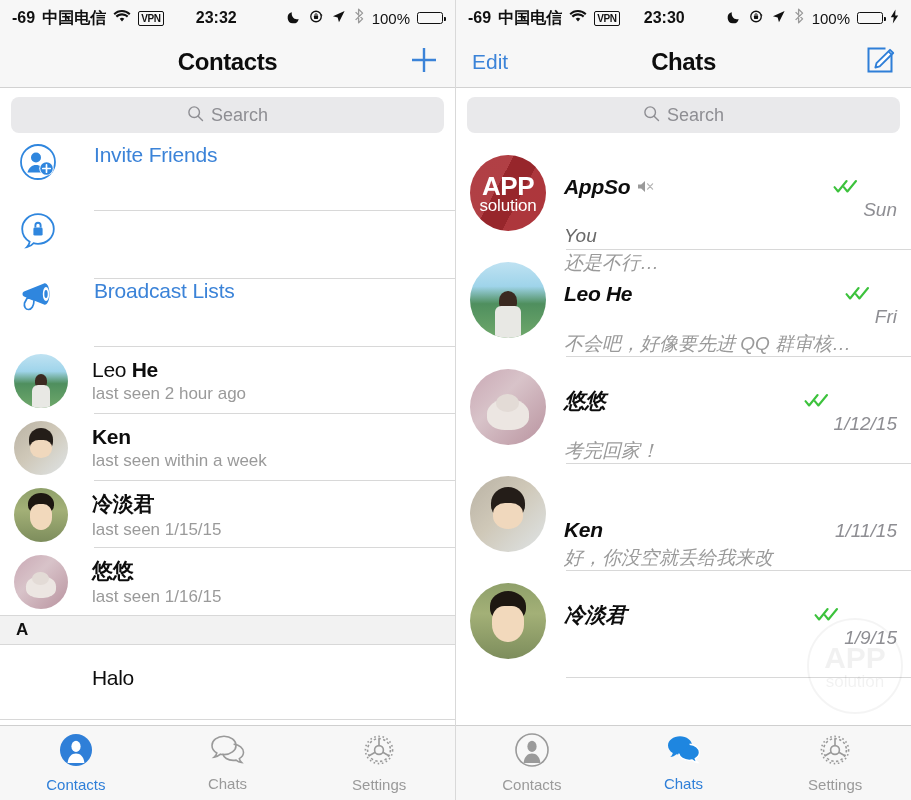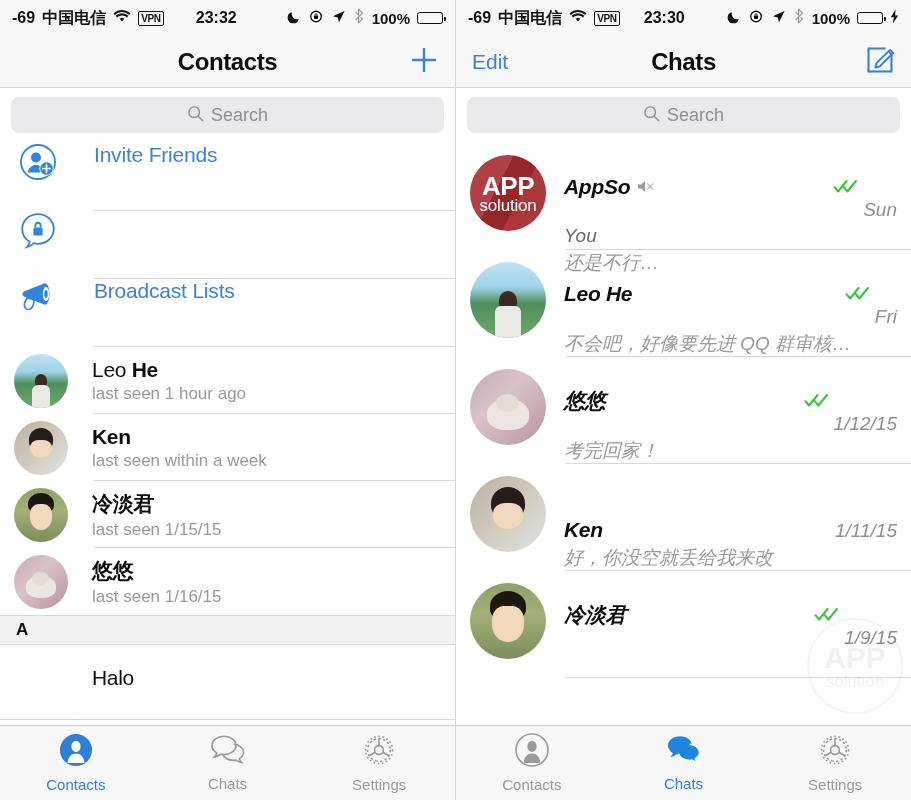--- a/index.html
+++ b/index.html
@@ -32,21 +32,21 @@
   .sb-center { flex: 1; display: flex; justify-content: center; }
   .sb-right { display: flex; align-items: center; gap: 7px; }
   .sb-carrier { font-size: 16px; font-weight: bold; }
   .sb-time { font-size: 16px; font-weight: bold; margin-left: -18px;}
   .vpn-box {
     border: 1.5px solid #111; border-radius: 2px;
     font-size: 10px; font-weight: bold;
     padding: 0px 2px; line-height: 13px;
     letter-spacing: -0.3px;
   }
-  .battpct { font-size: 15px; font-weight: bold; }
+  .battpct { font-size: 15px; font-weight: normal; }
   .batt {
     width: 26px; height: 12px;
     border: 1.5px solid #111; border-radius: 2.5px;
     position: relative; padding: 1px;
   }
   .batt::after {
     content: ""; position: absolute; right: -4px; top: 3.5px;
     width: 2.5px; height: 4px; background: #111; border-radius: 0 1px 1px 0;
   }
   .batt-fill { height: 100%; width: 100%; border-radius: 1px; background: #111; }
@@ -301,21 +301,21 @@
         <div class="lbl">Broadcast Lists</div>
         <div class="sep-inset"></div>
       </div>
 
       <div class="contact-row">
         <div class="av">
             <div class="av-inner av-leo"></div>
           </div>
         <div class="txt">
           <div class="nm"><span>Leo </span><span class="b">He</span></div>
-          <div class="sub">last seen 1 hour ago</div>
+          <div class="sub">last seen 2 hour ago</div>
         </div>
         <div class="sep-inset c"></div>
       </div>
 
       <div class="contact-row">
         <div class="av">
             <div class="av-inner av-ken"></div>
           </div>
         <div class="txt">
           <div class="nm"><span class="b">Ken</span></div>

